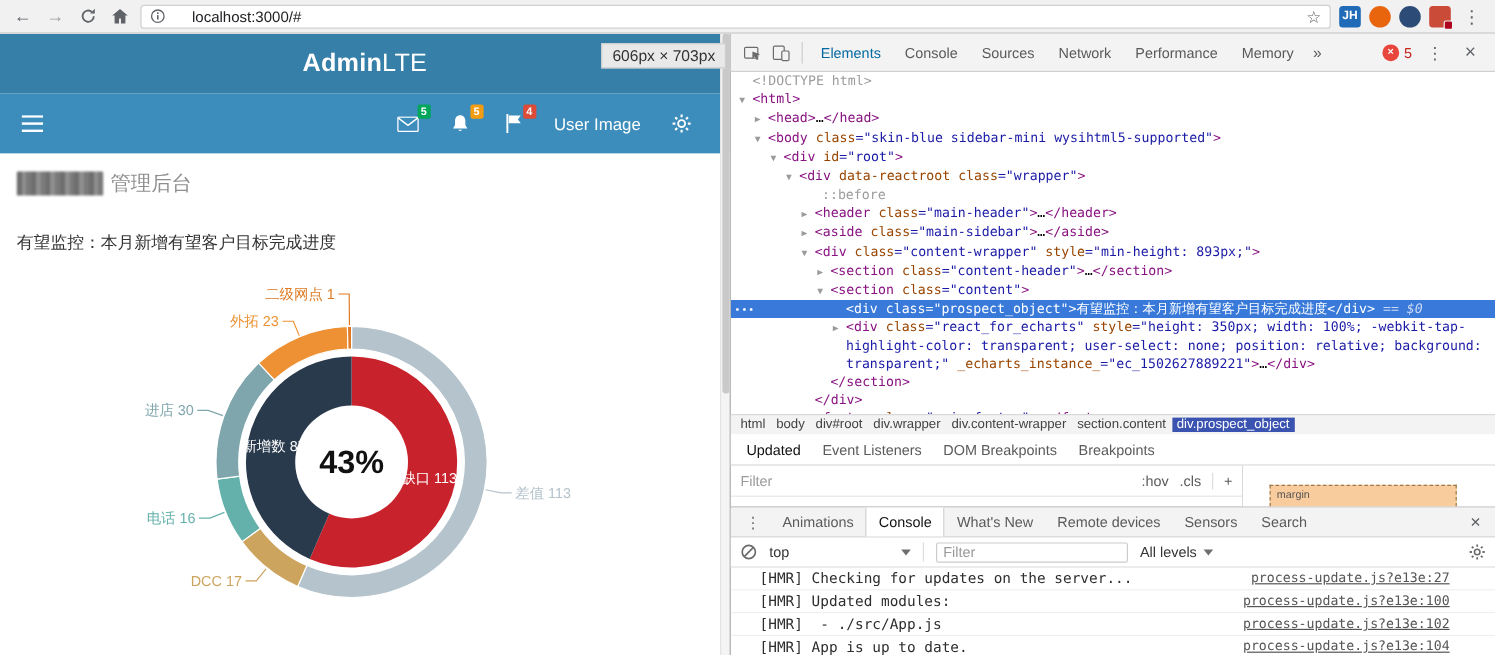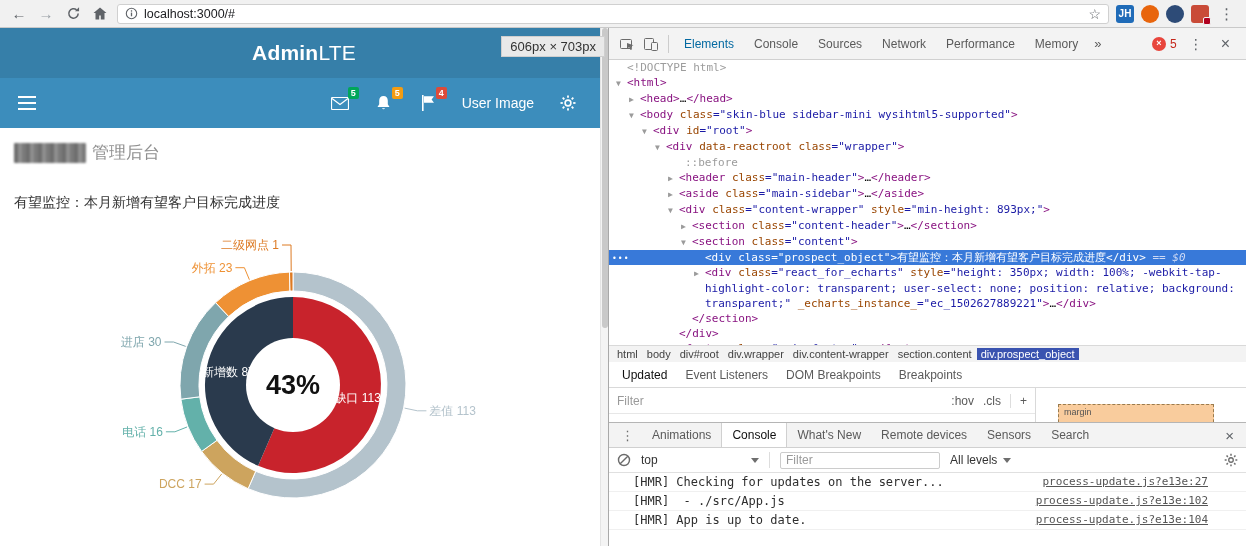--- a/index.html
+++ b/index.html
@@ -6,21 +6,21 @@
   html,body{font-family:"Liberation Sans",sans-serif;background:#ddd}
   .screen{position:relative;width:1246px;height:546px;background:#fff;overflow:hidden}
 
   
   .browser-bar{position:absolute;top:0;left:0;right:0;height:28px;background:#f1f1f1;
     border-bottom:1px solid #c9c9c9;display:flex;align-items:center;gap:7px;padding:0 9px;z-index:50}
   .nav-ico{width:20px;height:20px;display:flex;align-items:center;justify-content:center;
     color:#5f6368;font-size:15px;line-height:1}
   .nav-ico.dim{color:#9aa0a6}
   .url-bar{flex:1;height:20px;background:#fff;border:1px solid #d0d0d0;border-radius:3px;
-    display:flex;align-items:center;gap:6px;padding:0 7px;min-width:0}
+    display:flex;align-items:center;gap:22px;padding:0 7px;min-width:0}
   .url-text{font-size:12.5px;color:#202124;flex:1;white-space:nowrap;overflow:hidden}
   .star{color:#5f6368;font-size:14px}
   .ext{width:18px;height:18px;border-radius:3px;display:flex;align-items:center;justify-content:center;
     font-size:10px;font-weight:bold;color:#fff;position:relative;flex:0 0 auto}
   .ext.jh{background:#1f6bb8}
   .ext.round{border-radius:50%}
   .ext.orange{background:#e8650d}
   .ext.navy{background:#2d4b77}
   .ext.red{background:#c94b38}
   .ext .mini-badge{position:absolute;right:-2px;bottom:-2px;width:8px;height:8px;border-radius:2px;
@@ -393,20 +393,24 @@
               </g>
             </svg>
         </span>
       </div>
       <div class="console-msgs">
           <div class="msg-row">
             <span class="msg-text">[HMR] Checking for updates on the server...</span>
             <a class="msg-link">process-update.js?e13e:27</a>
           </div>
           <div class="msg-row">
+            <span class="msg-text">[HMR] Updated modules:</span>
+            <a class="msg-link">process-update.js?e13e:100</a>
+          </div>
+          <div class="msg-row">
             <span class="msg-text">[HMR]  - ./src/App.js</span>
             <a class="msg-link">process-update.js?e13e:102</a>
           </div>
           <div class="msg-row">
             <span class="msg-text">[HMR] App is up to date.</span>
             <a class="msg-link">process-update.js?e13e:104</a>
           </div>
         </div>
     </div>
   </div>

